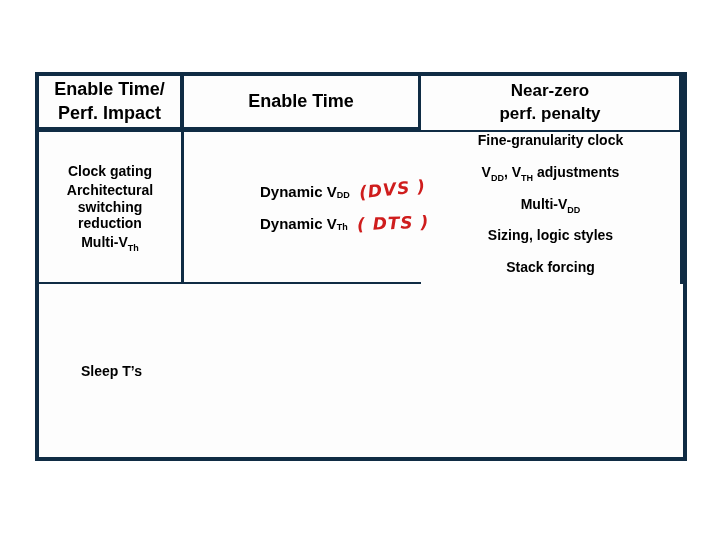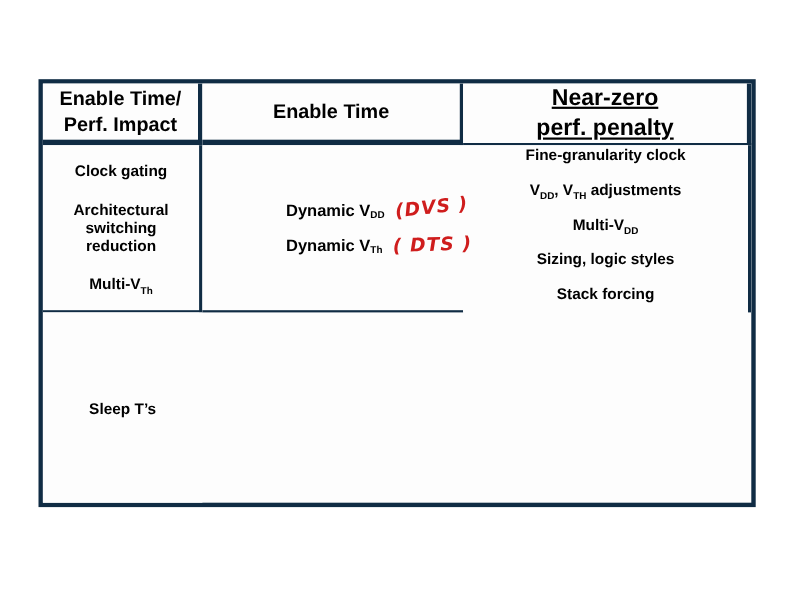--- a/index.html
+++ b/index.html
@@ -25,23 +25,23 @@
     display:flex; flex-direction:column;
     align-items:center; justify-content:center;
     text-align:center;
   }
   .bR-thick { border-right:4px solid #102c44; }
   .bR-med   { border-right:3px solid #102c44; }
   .bB-thick { border-bottom:5px solid #102c44; }
   .bB-thin  { border-bottom:2px solid #102c44; }
 
   .head { font-size:18px; font-weight:700; line-height:1.3; }
-  .rowlabel { font-size:21px; font-weight:700; line-height:1.35;text-decoration:underline; }
+  .rowlabel { font-size:17px; font-weight:700; line-height:1.35; }
 
-  .items { gap:18px; padding:6px 4px; }
+  .items { gap:2px; padding:6px 4px; }
   .items2 { gap:15px; padding:8px 4px;justify-content:flex-end; }
   .item { font-size:14px; font-weight:700; line-height:1.2; }
 
   sub.s {
     font-size:9px; font-weight:700;
     vertical-align:baseline; position:relative; top:4px; line-height:0;
   }
 
   .runcell {
     align-items:flex-start; text-align:left;

